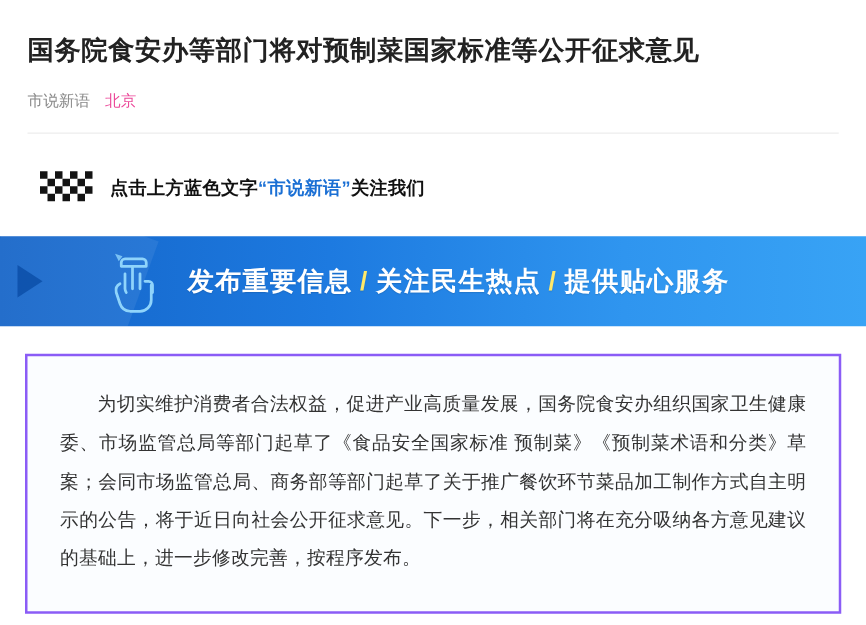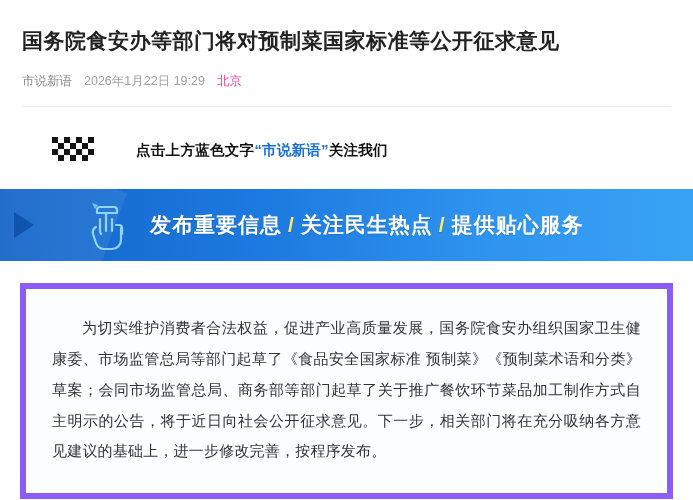--- a/index.html
+++ b/index.html
@@ -53,22 +53,21 @@
     height: 1px;
     background: #ededed;
     width: 100%;
   }
 
   
   .follow-row {
     margin-top: 26px;
     display: flex;
     align-items: center;
-    padding-left: 52px;
-    gap: 28px;
+    padding-left: 32px;
   }
   .pixel-logo {
     width: 44px;
     height: 34px;
     margin-right: 12px;
     flex: none;
   }
   .follow-text {
     font-size: 14.5px;
     font-weight: bold;
@@ -128,21 +127,21 @@
   }
   .banner-text .sep {
     color: #ffe96a;
     font-weight: bold;
     padding: 0 6px;
   }
 
   
   .body-box {
     margin: 22px 20px 0 20px;
-    border: 6px solid #8b5cf6;
+    border: 2px solid #8b5cf6;
     background: #fbfdff;
     padding: 24px 26px 26px 26px;
     box-sizing: border-box;
   }
   .body-par {
     font-size: 15px;
     line-height: 2.05;
     color: #333333;
     margin: 0;
     text-align: justify;
@@ -152,21 +151,20 @@
 </style>
 </head>
 <body>
 
 <div class="page">
 
   <div class="article-header">
     <h1 class="article-title">国务院食安办等部门将对预制菜国家标准等公开征求意见</h1>
     <div class="meta-row">
       <span class="meta-source">市说新语</span>
-      <span class="meta-time">2026年1月22日 19:29</span>
       <span class="meta-loc">北京</span>
     </div>
     <div class="divider"></div>
   </div>
 
   <div class="follow-row">
     <svg class="pixel-logo" viewBox="0 0 44 34">
       <rect x="0" y="4" width="6" height="6" fill="#141414"></rect>
       <rect x="6" y="10" width="6" height="6" fill="#141414"></rect>
       <rect x="12" y="4" width="6" height="6" fill="#141414"></rect>

